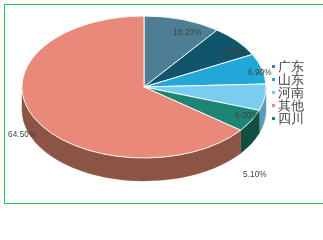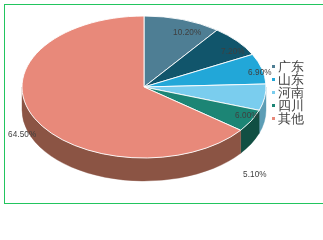--- a/index.html
+++ b/index.html
@@ -119,23 +119,23 @@
         </div>
         <div class="legend-item">
           <span class="legend-swatch" style="background: rgb(34, 167, 216);"></span>
           <span class="legend-label">山东</span>
         </div>
         <div class="legend-item">
           <span class="legend-swatch" style="background: rgb(122, 205, 238);"></span>
           <span class="legend-label">河南</span>
         </div>
         <div class="legend-item">
+          <span class="legend-swatch" style="background: rgb(232, 137, 122);"></span>
+          <span class="legend-label">其他</span>
+        </div>
+        <div class="legend-item">
           <span class="legend-swatch" style="background: rgb(28, 133, 117);"></span>
           <span class="legend-label">四川</span>
-        </div>
-        <div class="legend-item">
-          <span class="legend-swatch" style="background: rgb(232, 137, 122);"></span>
-          <span class="legend-label">其他</span>
         </div>
       </div>
 
   </div>
 </div>
 
 </body></html>

